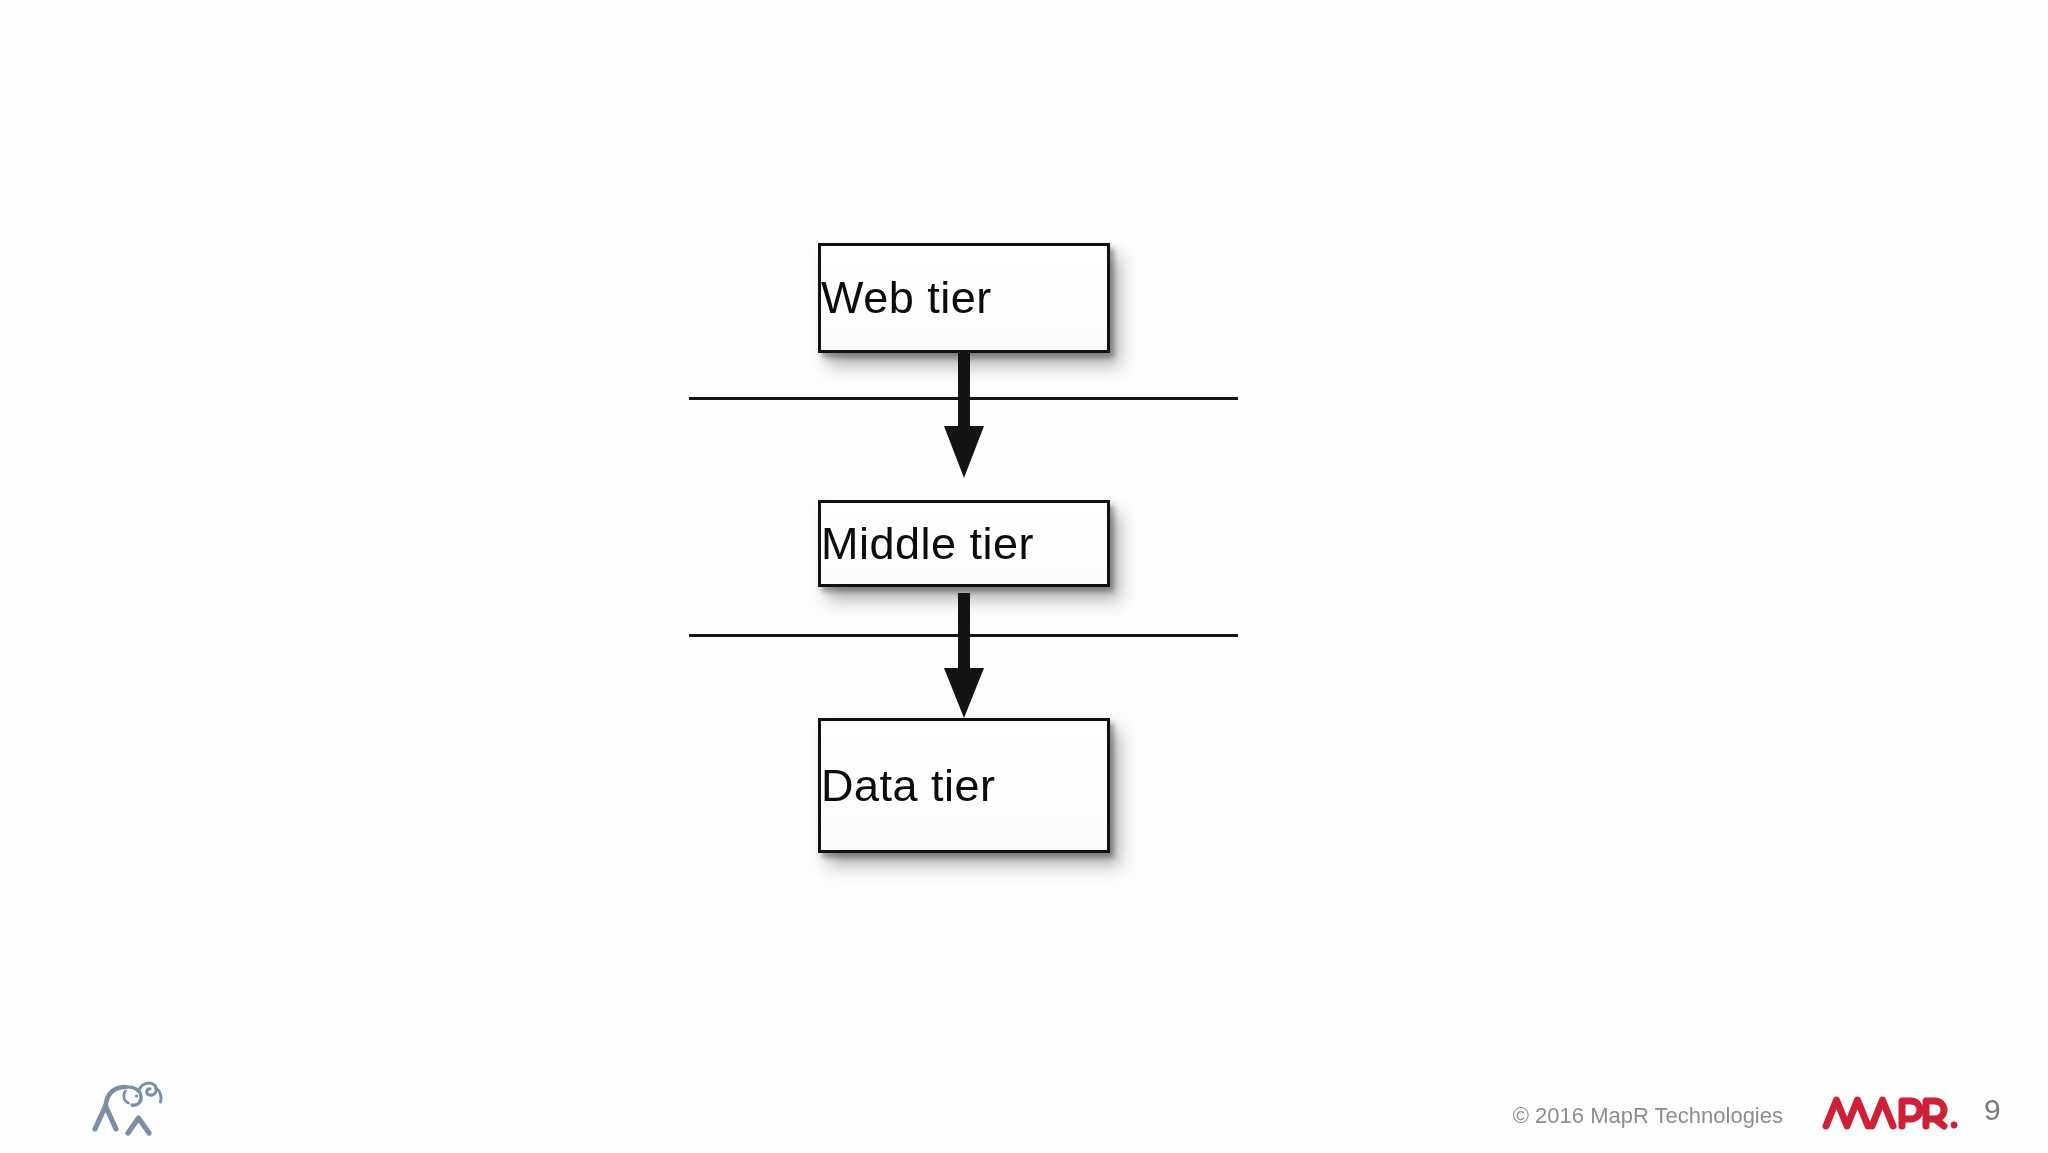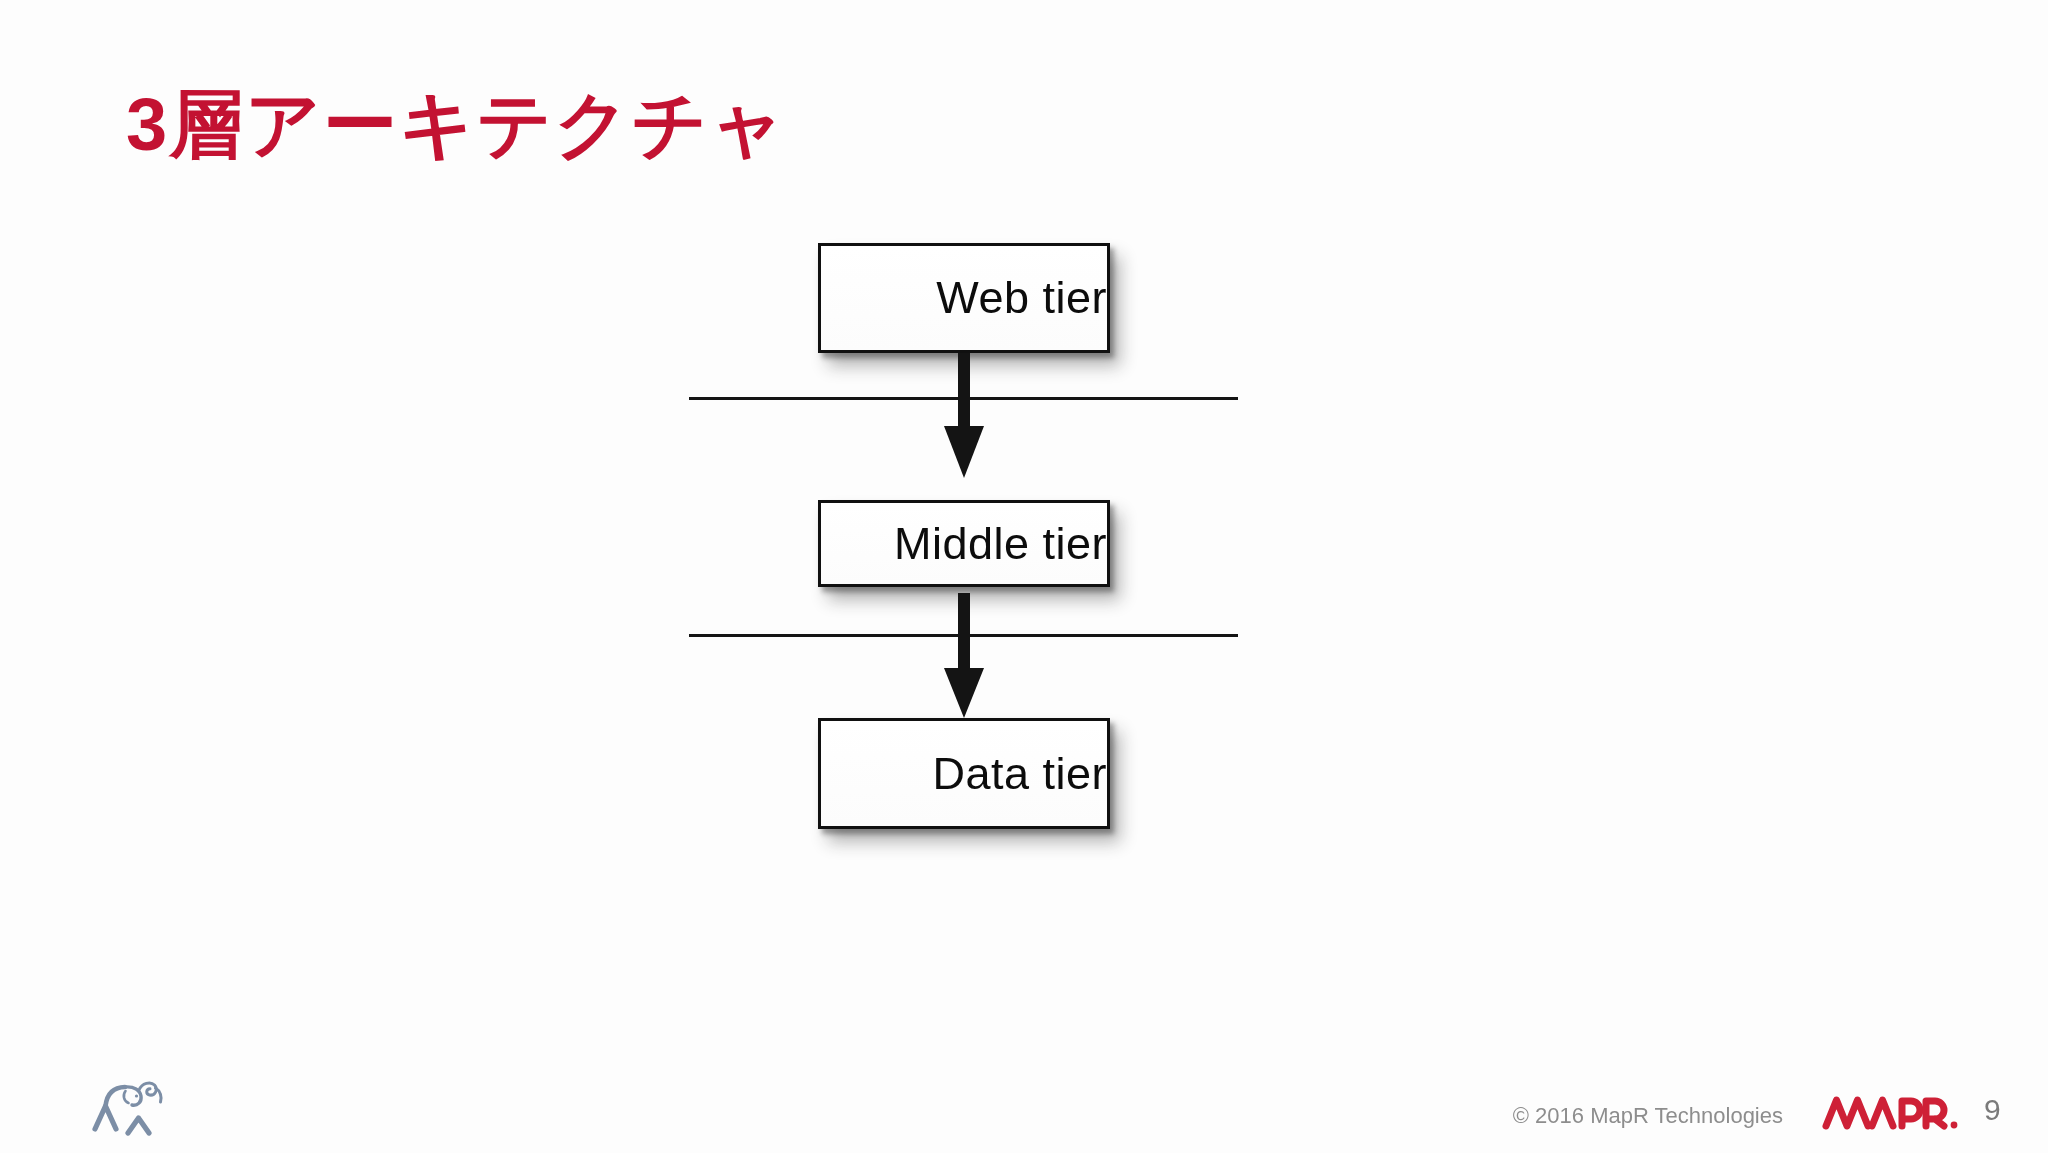--- a/index.html
+++ b/index.html
@@ -26,28 +26,28 @@
     letter-spacing:2px;color:var(--title-red);
     white-space:nowrap;
   }
 
   
   .tier-box{
     position:absolute;left:818px;width:292px;box-sizing:border-box;
     border:3px solid #101010;
     background:linear-gradient(180deg,#ffffff 0%,#fcfcfc 100%);
     box-shadow:4px 5px 5px rgba(30,30,30,.38), 10px 13px 16px rgba(30,30,30,.32);
-    display:flex;align-items:center;justify-content:flex-end;
+    display:flex;align-items:center;justify-content:flex-start;
   }
   .tier-box .tier-label{
     font-size:45px;color:#0c0c0c;letter-spacing:.5px;
   }
   #box-web{top:243px;height:110px;}
   #box-middle{top:500px;height:87px;}
-  #box-data{top:718px;height:111px;}
+  #box-data{top:718px;height:135px;}
 
   
   .sep-line{
     position:absolute;left:689px;width:549px;height:3px;
     background:var(--diagram-ink);
   }
   #sep-1{top:397px;}
   #sep-2{top:634px;}
 
   
@@ -74,21 +74,20 @@
   .page-number{
     position:absolute;left:1984px;top:1093px;
     font-size:30px;color:var(--pagenum-gray);
   }
 </style>
 </head>
 <body>
 
 <div class="stage">
 
-  <h1 class="slide-title">3層アーキテクチャ</h1>
 
   <div>
 
     <div class="tier-box" id="box-web">
       <span class="tier-label">Web tier</span>
     </div>
 
     <div class="sep-line" id="sep-1"></div>
 
     <div class="arrow-shaft" id="shaft-1"></div>

